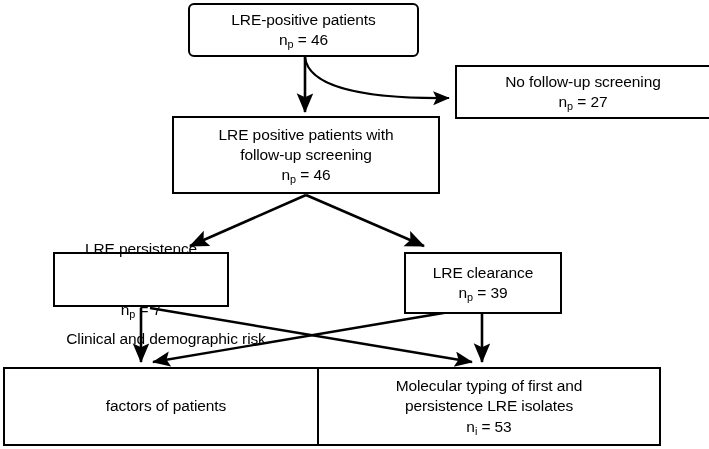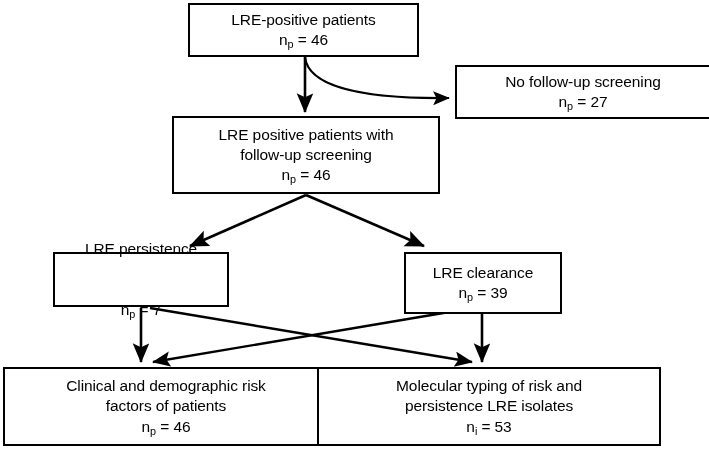--- a/index.html
+++ b/index.html
@@ -40,26 +40,26 @@
     white-space: nowrap;
   }
   sub {
     font-size: 0.70em;
     line-height: 0;
     vertical-align: baseline;
     position: relative;
     bottom: -0.28em;
   }
   
-  #node-top            { left: 188px; top: 3px;   width: 231px; height: 54px; }
+  #node-top            { left: 188px; top: 3px;   width: 231px; height: 54px; border-radius: 6px; }
   #node-nofollowup     { left: 455px; top: 65px;  width: 256px; height: 54px; }
   #node-withfollowup   { left: 172px; top: 116px; width: 268px; height: 78px; }
   #node-persistence    { left: 53px;  top: 252px; width: 176px; height: 55px; gap: 40px; }
   #node-clearance      { left: 404px; top: 252px; width: 158px; height: 62px; }
-  #node-riskfactors    { left: 3px;   top: 367px; width: 326px; height: 79px; }
+  #node-riskfactors    { left: 3px;   top: 367px; width: 326px; height: 79px; gap: 47px; }
   #node-molecular      { left: 317px; top: 367px; width: 344px; height: 79px; }
 
   #edges {
     position: absolute;
     left: 0;
     top: 0;
     width: 709px;
     height: 449px;
     z-index: 1;
     pointer-events: none;
@@ -120,18 +120,18 @@
     <span class="count"><span>n</span><sub>p</sub>&nbsp;<span>= 39</span></span>
   </div>
 
   <div class="node" id="node-riskfactors">
     <span class="line">Clinical and demographic risk</span>
     <span class="line">factors of patients</span>
     <span class="count"><span>n</span><sub>p</sub>&nbsp;<span>= 46</span></span>
   </div>
 
   <div class="node" id="node-molecular">
-    <span class="line">Molecular typing of risk and</span>
+    <span class="line">Molecular typing of first and</span>
     <span class="line">persistence LRE isolates</span>
     <span class="count"><span>n</span><sub>i</sub>&nbsp;<span>= 53</span></span>
   </div>
 
 </div>
 
 </body></html>

